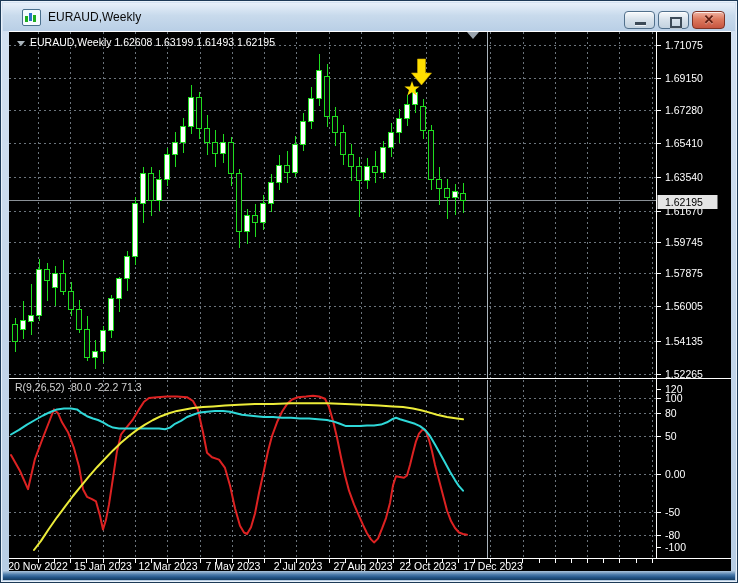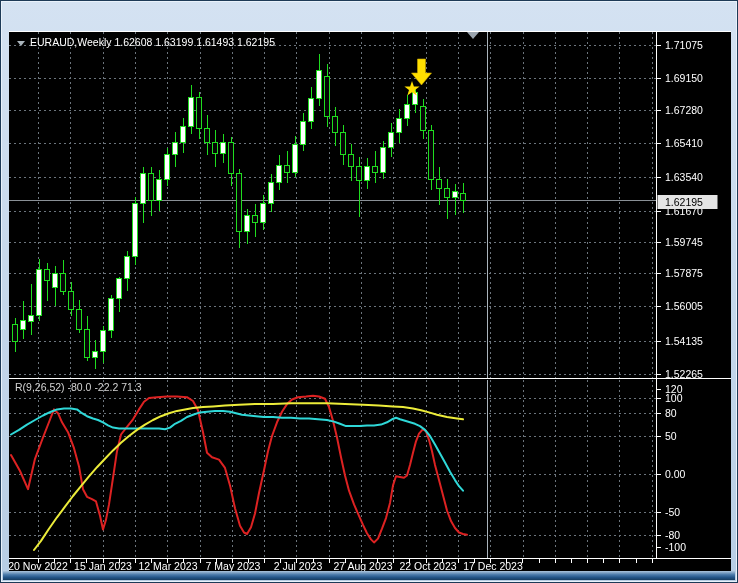--- a/index.html
+++ b/index.html
@@ -33,20 +33,39 @@
     position:absolute;left:8px;top:30px;width:722px;height:542px;background:#000;
   }
   #cv{display:block;}
   #bottom-strip{position:absolute;left:2px;right:2px;bottom:2px;height:9px;
     background:linear-gradient(#aec6dd,#4d7cab 40%,#245689 70%,#173d61);}
 </style>
 </head>
 <body>
 
 <div id="window">
+  <div id="titlebar">
+    <div id="app-icon">
+        <span class="c1"></span>
+        <span class="c2"></span>
+        <span class="c3"></span>
+      </div>
+    <span id="window-title">EURAUD,Weekly</span>
+    <div id="win-buttons">
+      <div class="wbtn minmax">
+          <span class="glyph-min"></span>
+        </div>
+      <div class="wbtn minmax">
+          <span class="glyph-restore"></span>
+        </div>
+      <div class="wbtn close">
+          <span class="glyph-close">✕</span>
+        </div>
+    </div>
+  </div>
   <div id="client">
     <svg id="cv" width="722" height="542" xmlns="http://www.w3.org/2000/svg">
         <line x1="29.5" y1="1" x2="29.5" y2="347" stroke="#6b747c" stroke-width="1" shape-rendering="crispEdges" stroke-dasharray="2 3"></line>
         <line x1="29.5" y1="349" x2="29.5" y2="527" stroke="#6b747c" stroke-width="1" shape-rendering="crispEdges" stroke-dasharray="2 3"></line>
         <line x1="61.5" y1="1" x2="61.5" y2="347" stroke="#6b747c" stroke-width="1" shape-rendering="crispEdges" stroke-dasharray="2 3"></line>
         <line x1="61.5" y1="349" x2="61.5" y2="527" stroke="#6b747c" stroke-width="1" shape-rendering="crispEdges" stroke-dasharray="2 3"></line>
         <line x1="94.5" y1="1" x2="94.5" y2="347" stroke="#6b747c" stroke-width="1" shape-rendering="crispEdges" stroke-dasharray="2 3"></line>
         <line x1="94.5" y1="349" x2="94.5" y2="527" stroke="#6b747c" stroke-width="1" shape-rendering="crispEdges" stroke-dasharray="2 3"></line>
         <line x1="126.5" y1="1" x2="126.5" y2="347" stroke="#6b747c" stroke-width="1" shape-rendering="crispEdges" stroke-dasharray="2 3"></line>
         <line x1="126.5" y1="349" x2="126.5" y2="527" stroke="#6b747c" stroke-width="1" shape-rendering="crispEdges" stroke-dasharray="2 3"></line>

